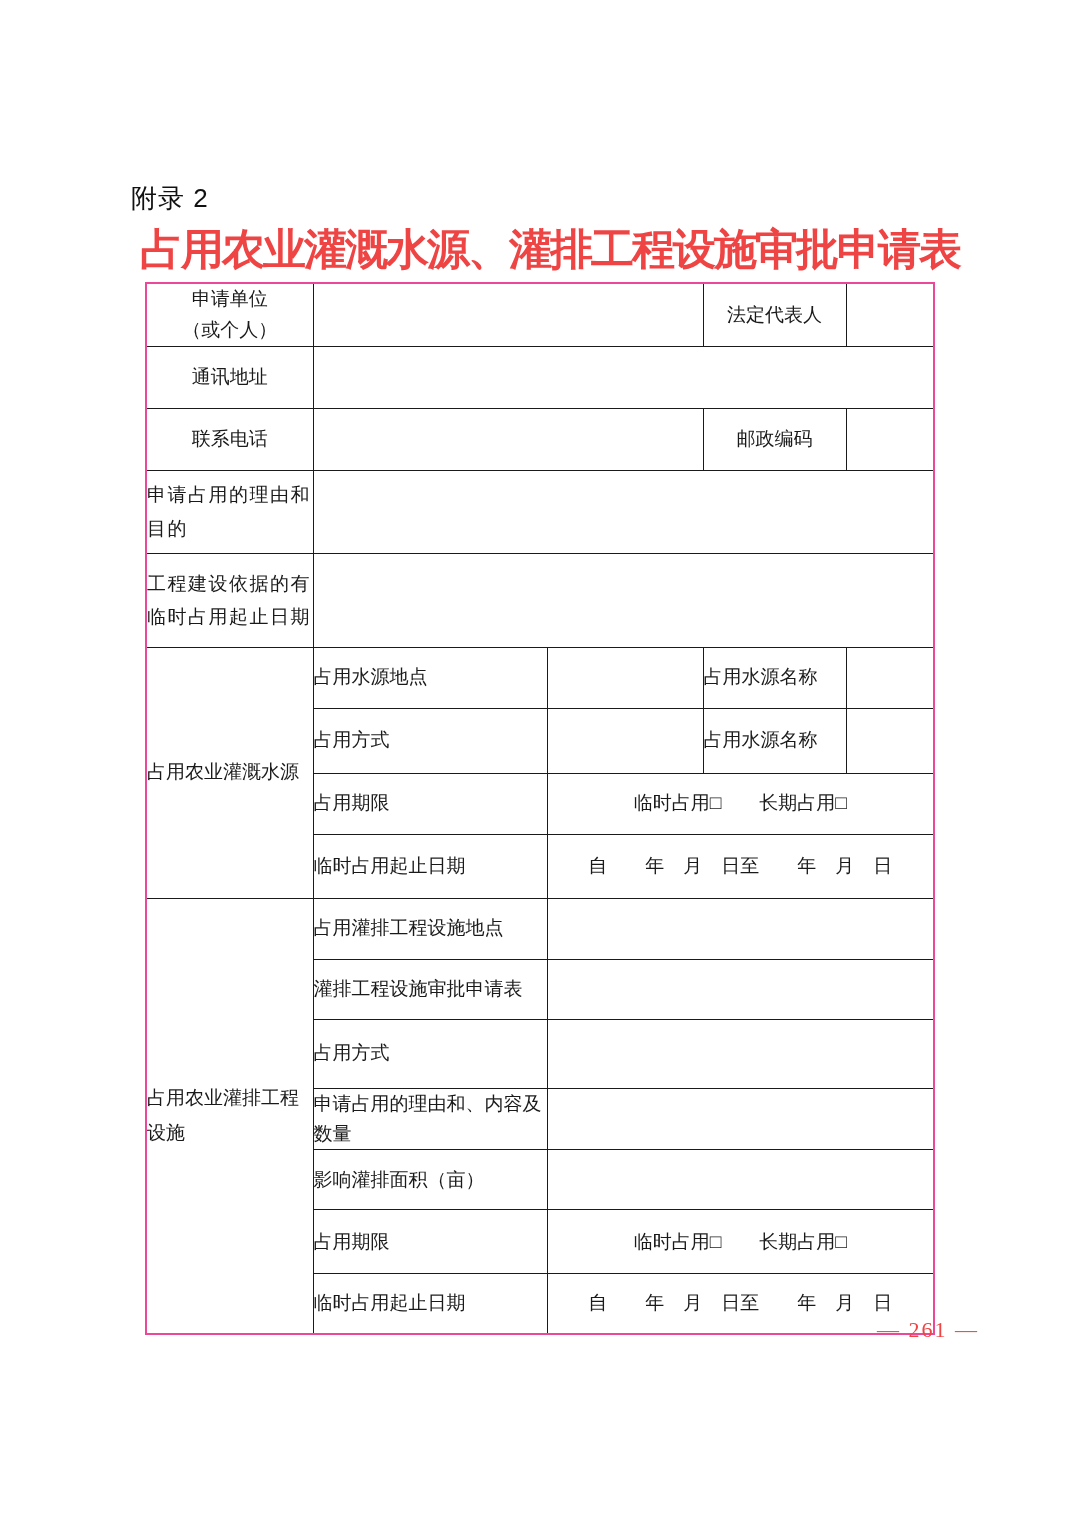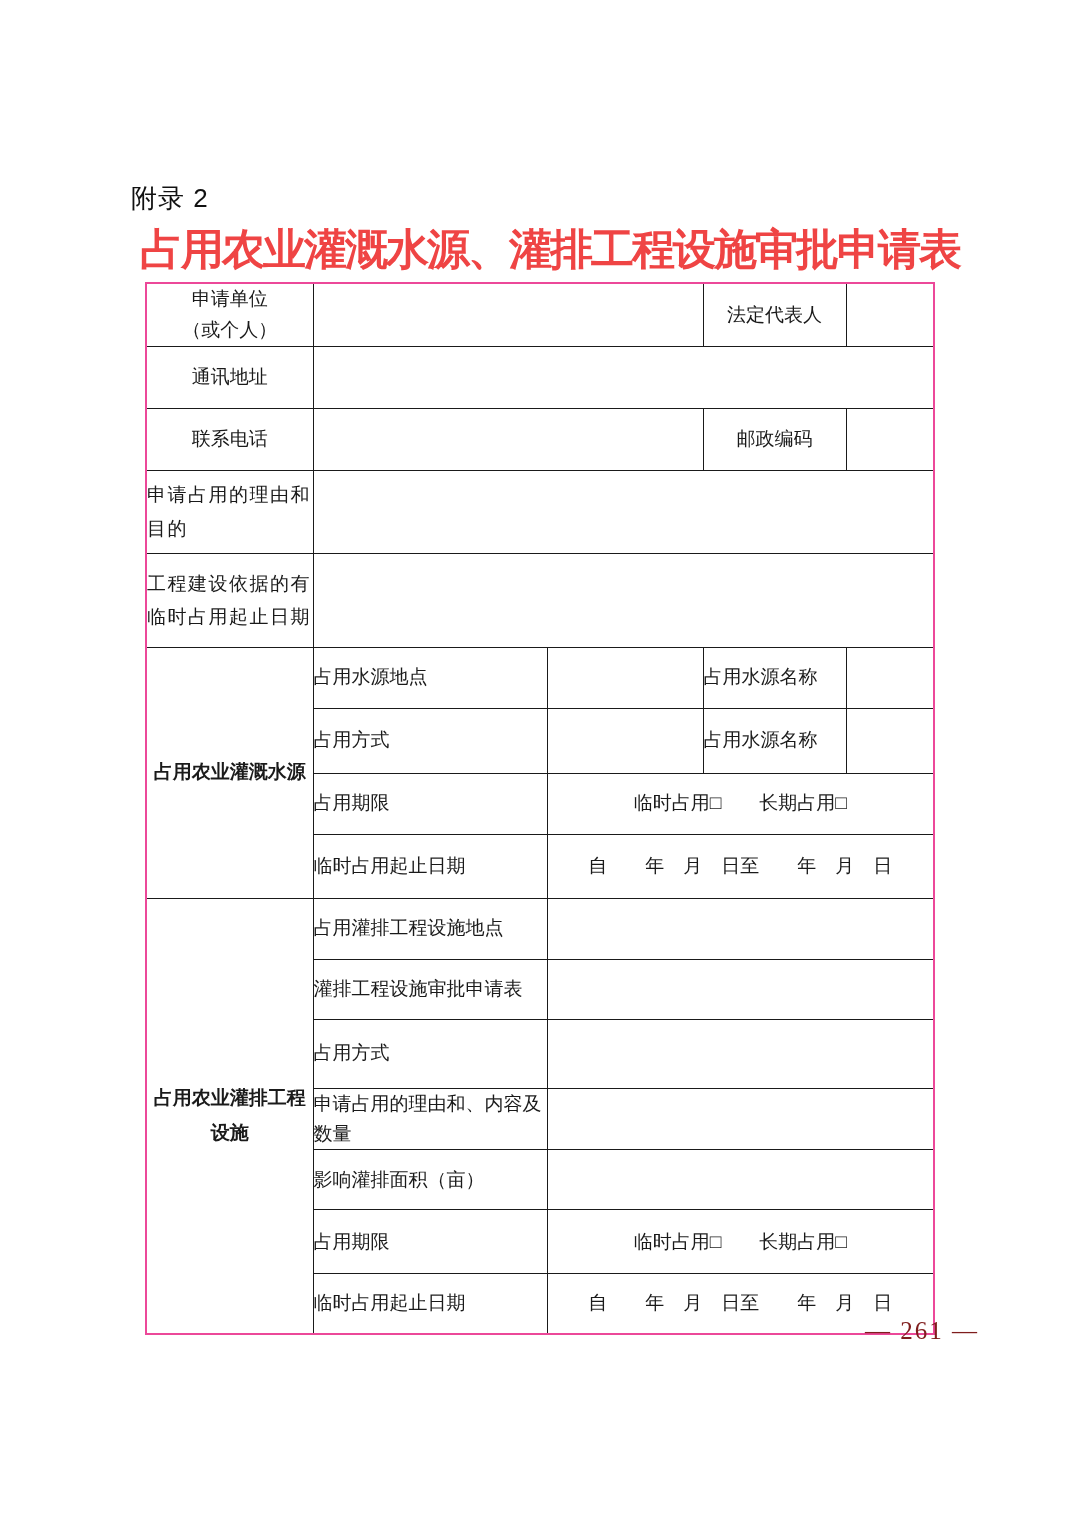--- a/index.html
+++ b/index.html
@@ -36,33 +36,33 @@
   table.form td{
     border:1px solid #1a1a1a;
     vertical-align:middle;
     padding:0;
     overflow:hidden;
   }
   .lbl{white-space:pre-line;line-height:1.6;display:block;}
   td.cA-center{text-align:center;}
   td.cA-left{text-align:left;padding:4px 6px 4px 7px;}
   td.cA-left .lbl{letter-spacing:1.5px;line-height:1.75;}
-  td.section{text-align:center;padding-left:6px;padding-right:4px;font-weight:bold;}
+  td.section{text-align:left;padding-left:6px;padding-right:4px;}
   td.section .lbl{line-height:1.8;}
   td.fld{text-align:left;padding-left:8px;padding-right:4px;margin-top:44px;}
   td.fld .lbl{line-height:1.6;}
   td.d-center{text-align:center;}
   td.d-left{text-align:left;padding-left:7px;margin-left:12px;}
   td.opt{text-align:center;padding-left:8px;}
   tr.h63{height:63px;} tr.h62{height:62px;} tr.h83{height:83px;}
   tr.h94{height:94px;} tr.h61{height:61px;} tr.h65{height:65px;}
   tr.h64{height:64px;} tr.h60{height:60px;} tr.h69{height:69px;}
   #page-number{
     position:absolute;right:132px;top:1317px;
-    font-size:25px;color:#7f1d1d;
+    font-size:22px;color:#ef4444;
     letter-spacing:2px;
     white-space:nowrap;
   }
 </style>
 </head>
 <body>
 
 <div id="page">
 
   <div id="appendix">附录 2</div>

